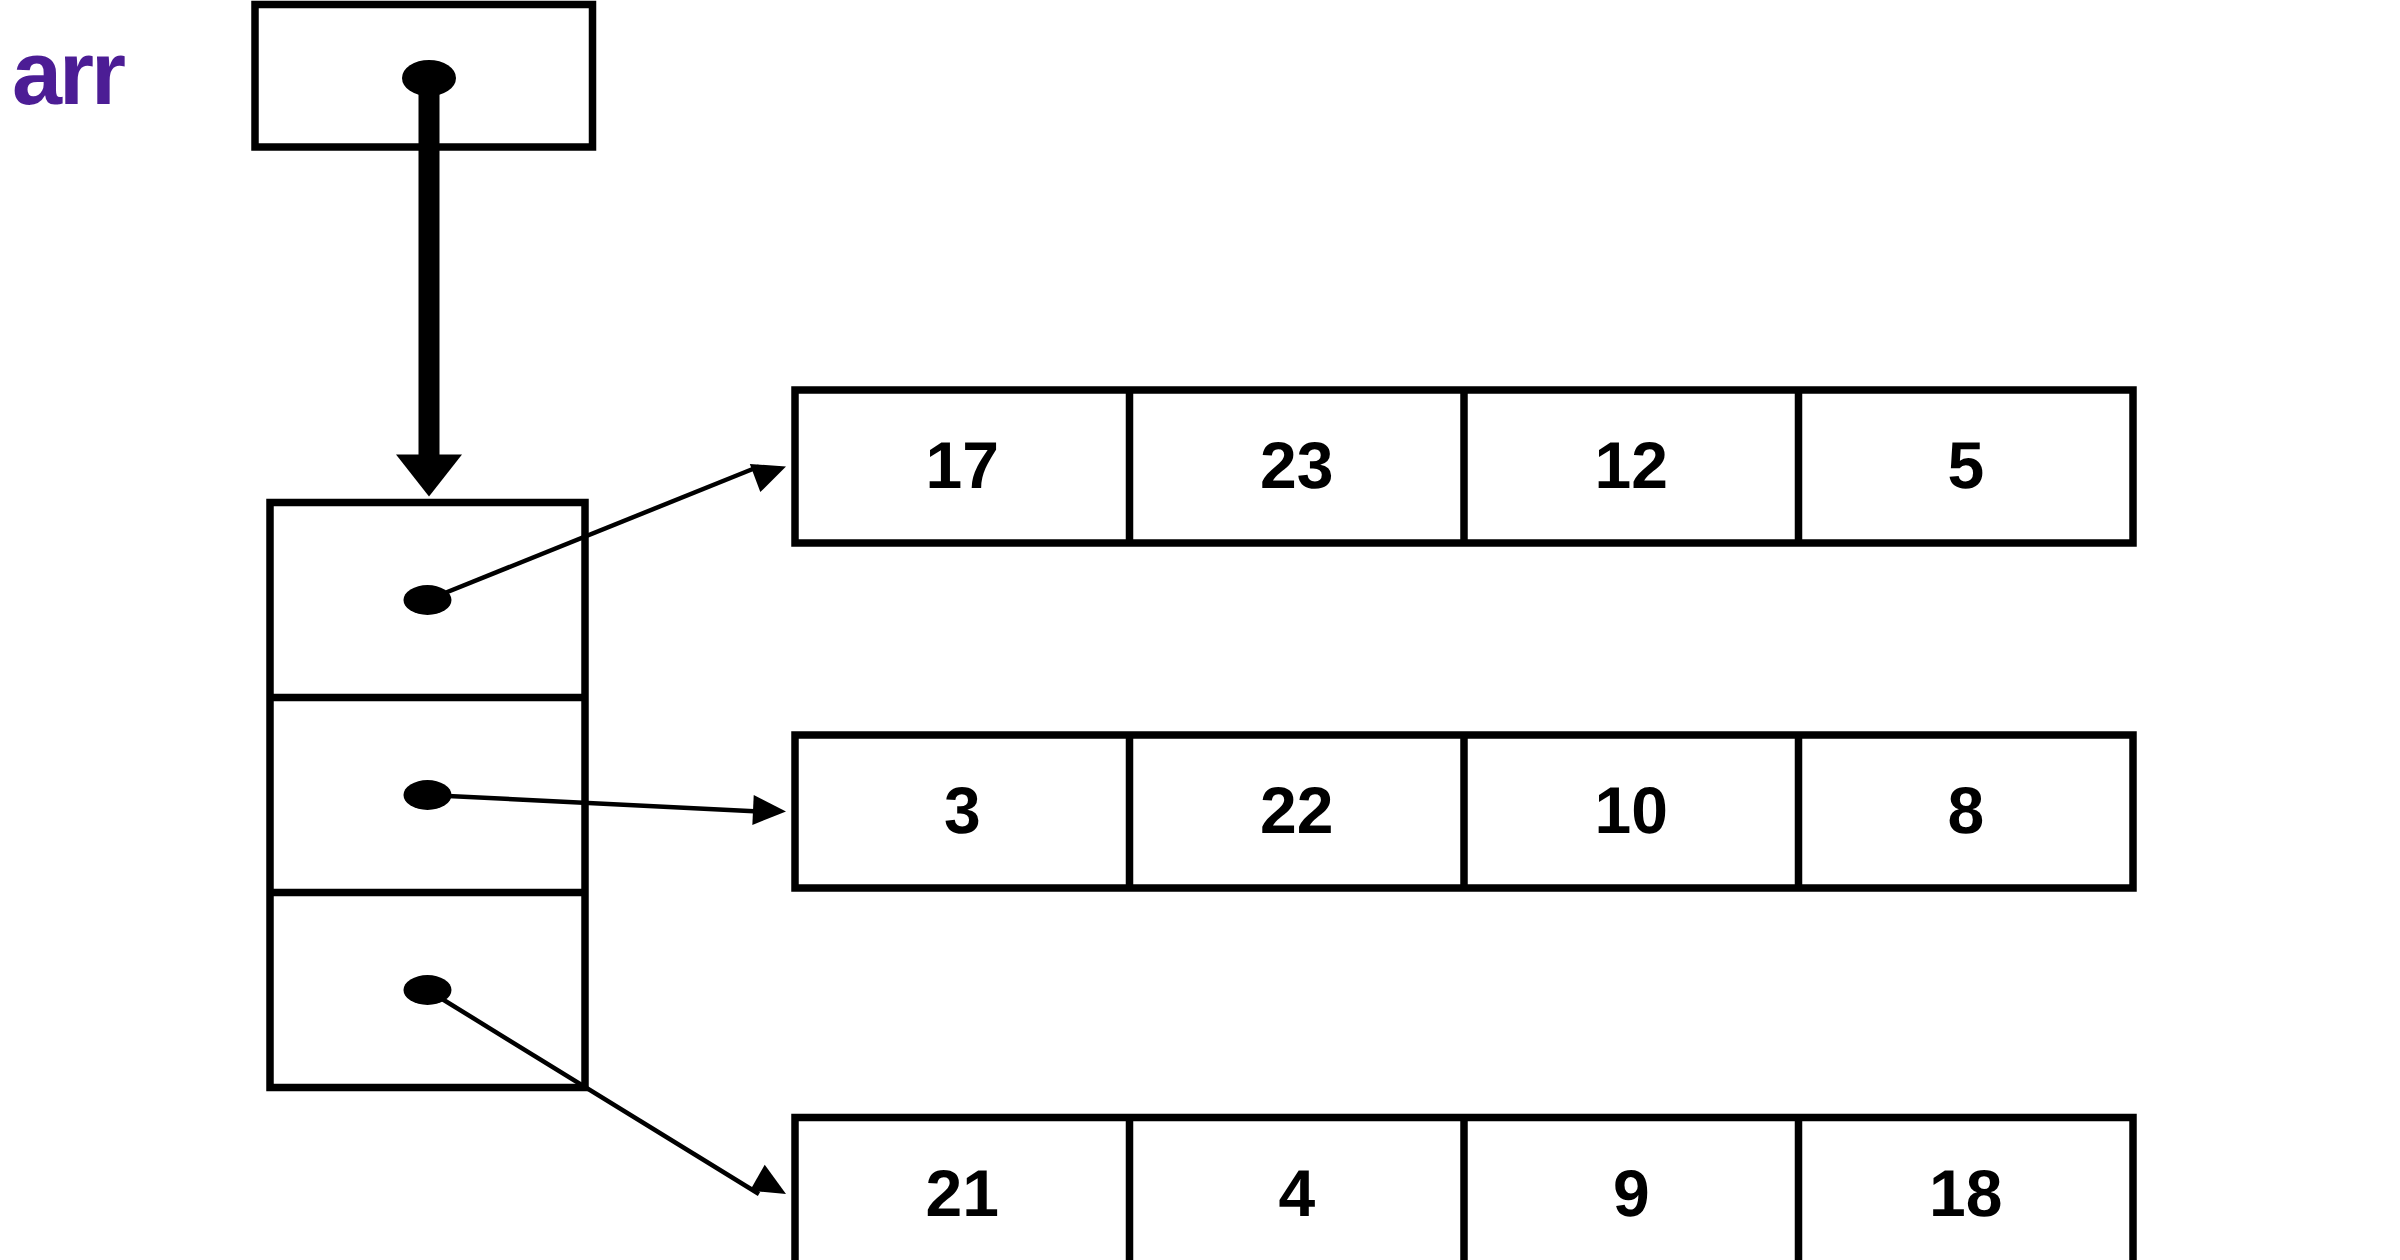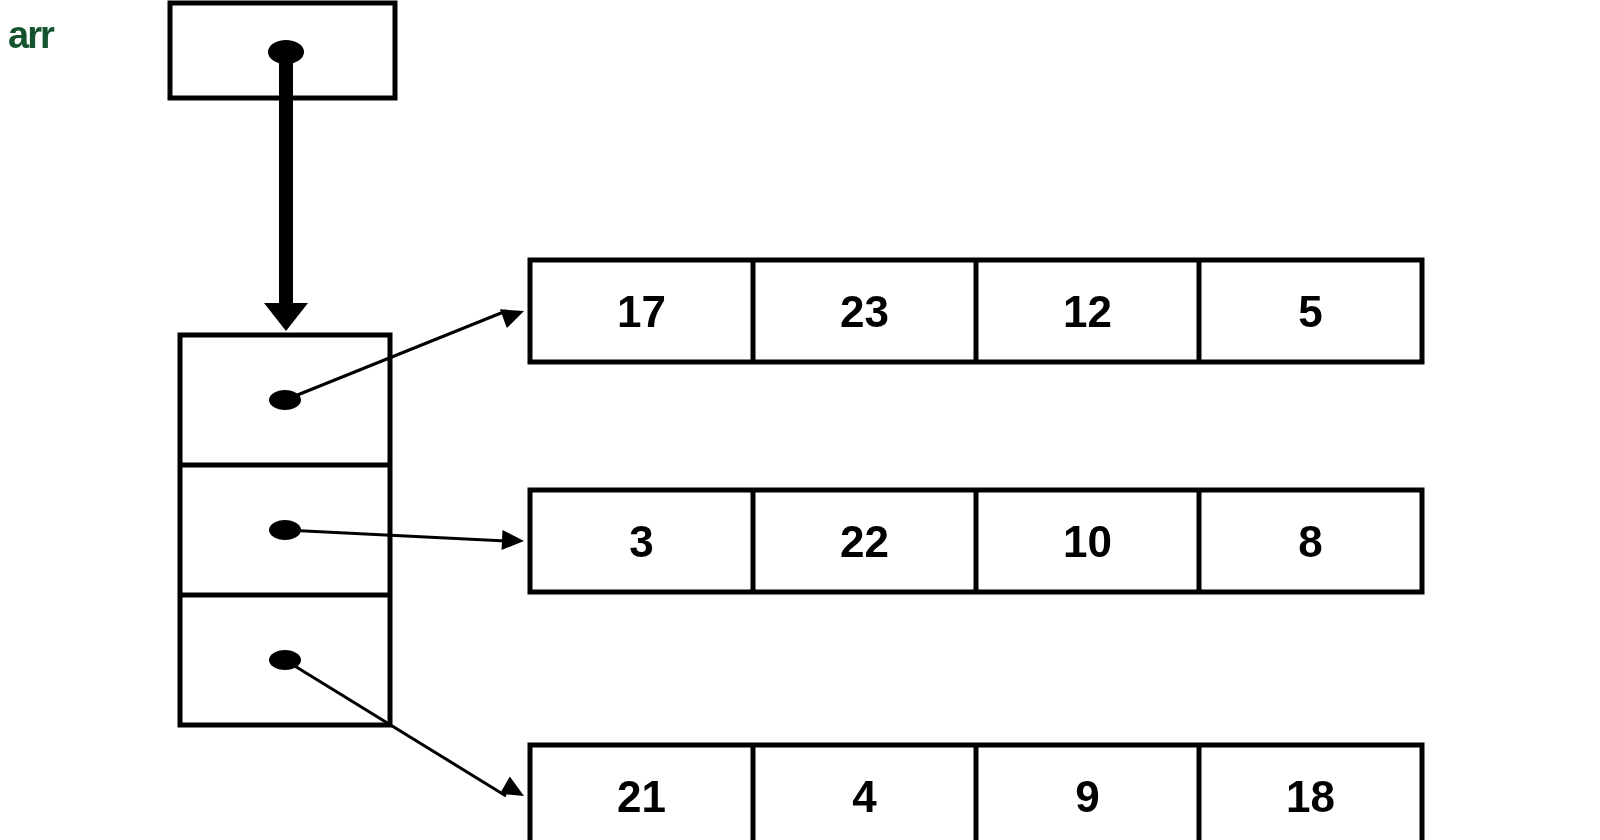--- a/index.html
+++ b/index.html
@@ -13,22 +13,22 @@
     }
     svg {
       position: absolute;
       top: 0;
       left: 0;
     }
     .label {
       position: absolute;
       font-weight: 900;
       letter-spacing: -2px;
-      font-size: 38px;
-      color: #14532d;
+      font-size: 60px;
+      color: #4c1d95;
     }
     .cell-text {
       font-weight: 900;
       font-size: 44px;
       text-anchor: middle;
       dominant-baseline: central;
       font-family: Arial, Helvetica, sans-serif;
     }
   </style>
 </head>

